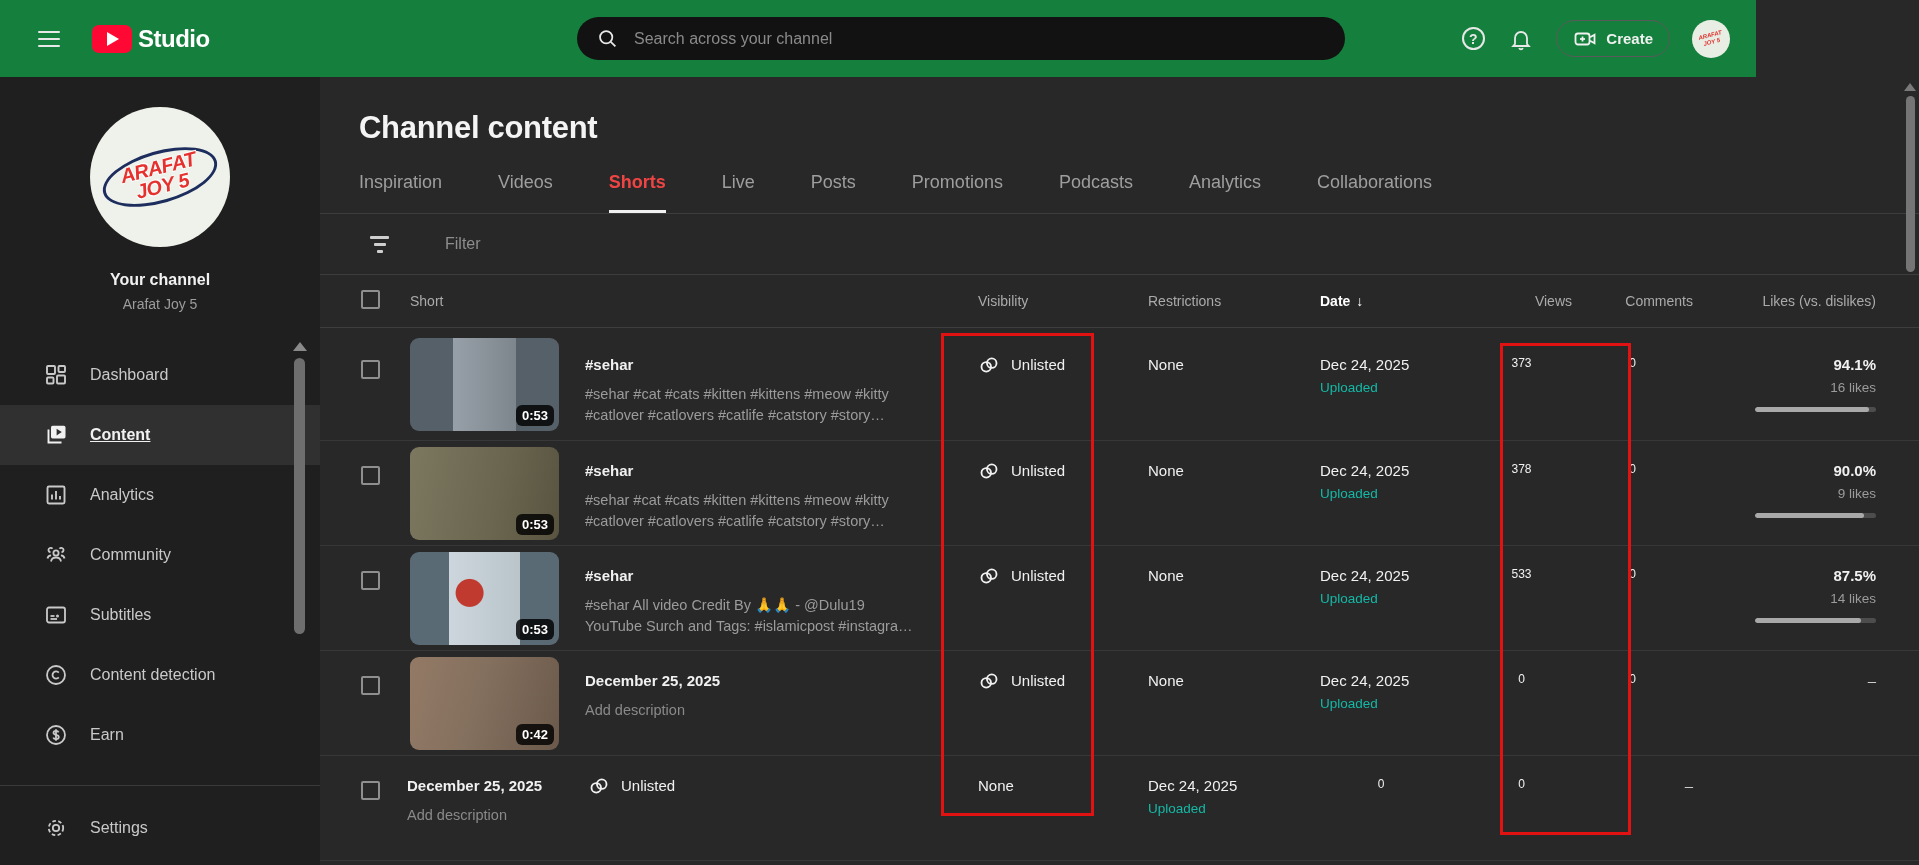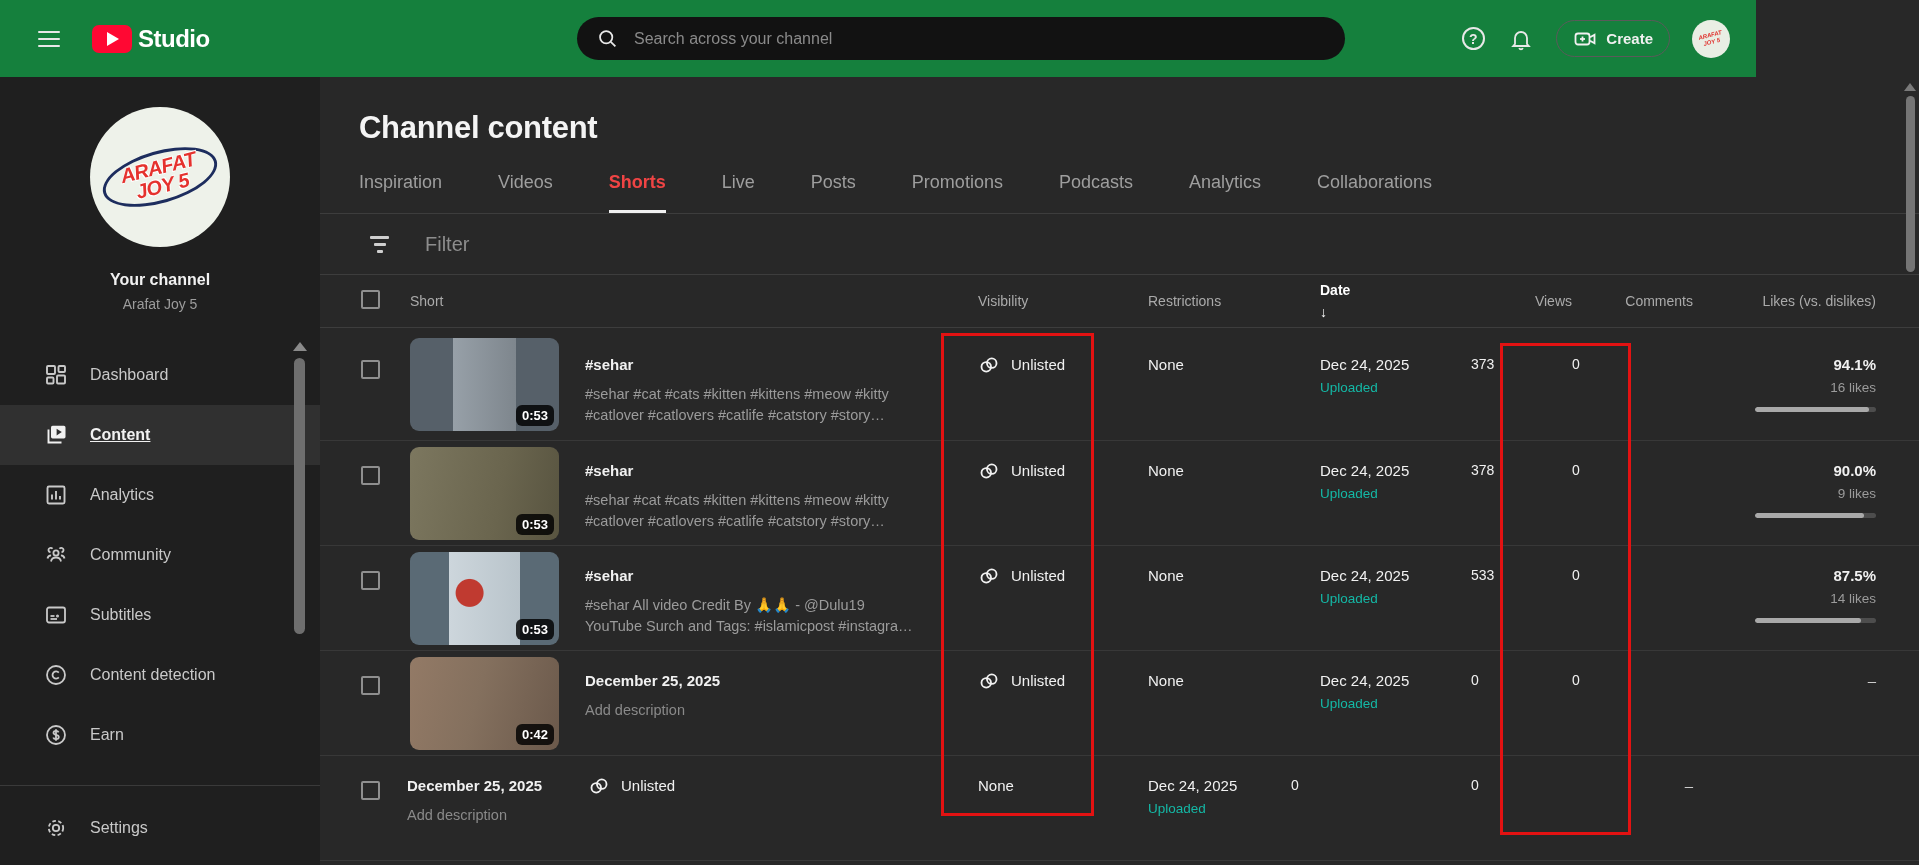--- a/index.html
+++ b/index.html
@@ -65,27 +65,27 @@
   .page-title { font-size:31px; font-weight:700; letter-spacing:-0.3px; color:#f4f4f4;
     padding:33px 0 0 39px; }
   .tabs { display:flex; gap:56px; padding-left:39px; margin-top:26px; border-bottom:1px solid #3d3d3d; }
   .tab { font-size:18px; color:#9e9e9e; padding-bottom:20px; position:relative; cursor:pointer; }
   .tab.active { color:#ef4444; font-weight:700; }
   .tab.active::after { content:""; position:absolute; left:0; right:0; bottom:0; height:3px; background:#f1f1f1; }
   .filter-row { height:61px; display:flex; align-items:center; border-bottom:1px solid #3d3d3d; }
   .filter-icon { margin-left:50px; display:flex; flex-direction:column; gap:4px; align-items:center; cursor:pointer; }
   .filter-icon i { display:block; height:3px; background:#cfcfcf; border-radius:1px; }
   .filter-icon i:nth-child(1){ width:19px; } .filter-icon i:nth-child(2){ width:12px; } .filter-icon i:nth-child(3){ width:6px; }
-  .filter-label { margin-left:36px; font-size:20px; color:#8d8d8d; cursor:text; }
+  .filter-label { margin-left:56px; font-size:16px; color:#8d8d8d; cursor:text; }
 
   .row-grid { display:grid; grid-template-columns:61px 178px 390px 170px 172px 180px 101px 121px 183px; }
   .thead { height:53px; align-items:center; border-bottom:1px solid #3d3d3d; font-size:14px; color:#aaa; }
   .thead .h-cell { padding-left:29px; }
   .thead .h-right { text-align:right; padding-left:0; }
-  .thead .h-date { color:#fff; font-weight:700; display:flex; gap:6px; cursor:pointer;flex-direction:column; }
+  .thead .h-date { color:#fff; font-weight:700; display:flex; align-items:center; gap:6px; cursor:pointer; }
   .cb { width:19px; height:19px; border:2px solid #8f8f8f; border-radius:2px; margin-left:41px;
     display:inline-block; cursor:pointer; background:transparent; }
   .thead .cb { margin-top:0; }
 
   .trow { height:105px; border-bottom:1px solid #383838; }
   .trow.first { height:113px; }
   .trow .cell { padding-top:21px; }
   .trow.first .cell { padding-top:28px; }
   .cell-check { padding-top:25px !important; }
   .trow.first .cell-check { padding-top:32px !important; }
@@ -96,21 +96,21 @@
     font-size:13px; font-weight:700; padding:3px 6px; border-radius:6px; }
   .cell-title { padding-left:26px; }
   .v-title { font-size:15px; font-weight:700; color:#f1f1f1; cursor:pointer; display:inline-block; }
   .v-desc { margin-top:10px; font-size:14.5px; color:#9b9b9b; line-height:1.45; }
   .v-desc.muted { color:#8a8a8a; }
   .cell-vis { padding-left:29px; display:flex; gap:11px; color:#f1f1f1; font-size:15px; align-items:flex-start; }
   .cell-vis svg { margin-top:-2px; }
   .cell-restr { padding-left:29px; font-size:15px; color:#f1f1f1; }
   .cell-date { padding-left:29px; font-size:15px; color:#f1f1f1; }
   .date-sub { margin-top:7px; font-size:13.5px; color:#14b8a6; }
-  .cell-num { text-align:left; font-size:14px; color:#f1f1f1; }
+  .cell-num { text-align:center; font-size:12px; color:#f1f1f1; }
   .cell-likes { text-align:right; }
   .like-pct { font-size:15px; font-weight:700; color:#f1f1f1; }
   .like-pct.dash { font-weight:400; color:#cccccc; }
   .like-count { margin-top:7px; font-size:13.5px; color:#9b9b9b; }
   .like-bar { margin-top:12px; margin-left:auto; width:121px; height:5px; border-radius:3px; background:#4d4d4d;
     overflow:hidden; }
   .like-fill { height:100%; background:#a9a9a9; border-radius:3px; }
 
   
   .anno { position:absolute; border:3px solid #e31212; z-index:50; pointer-events:none; }

